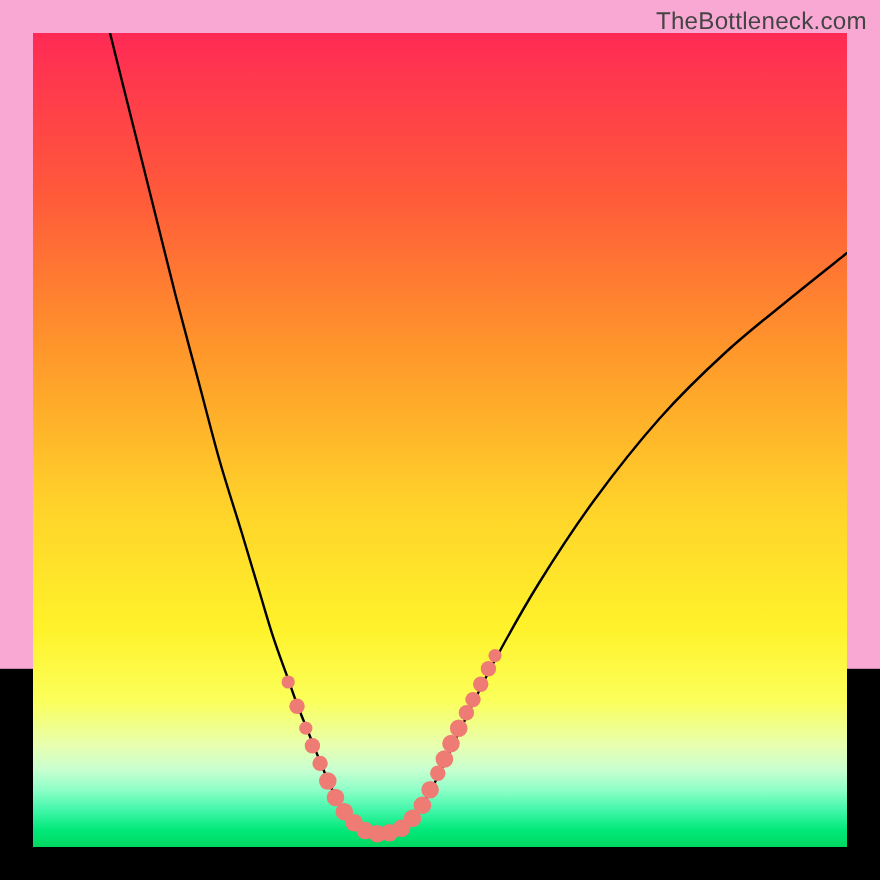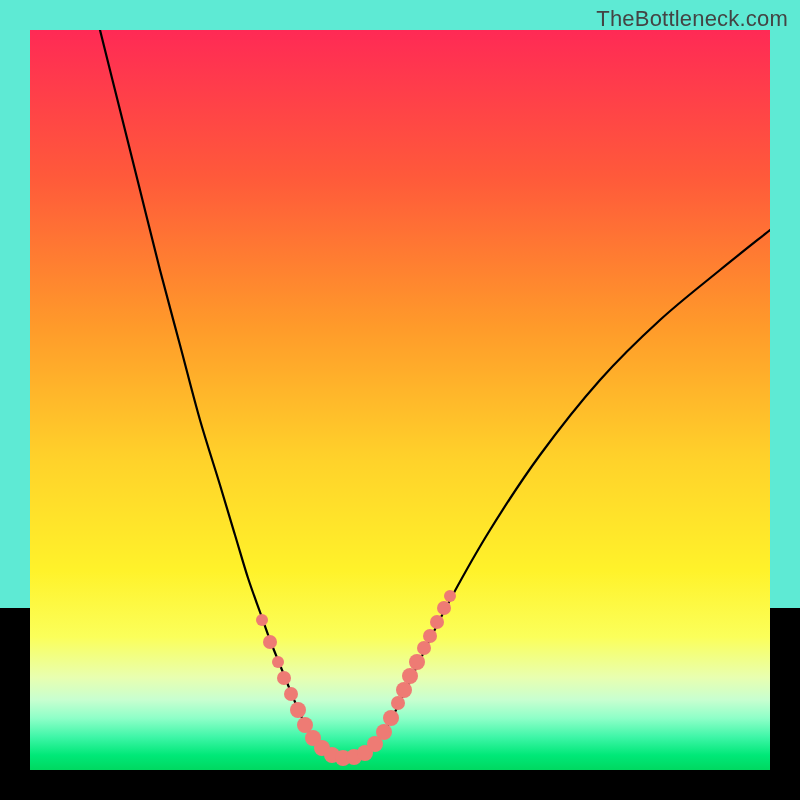--- a/index.html
+++ b/index.html
@@ -7,21 +7,21 @@
     width: 800px;
     height: 800px;
     background: #000;
     overflow: hidden;
     font-family: Arial, Helvetica, sans-serif;
   }
   .frame {
     position: absolute;
     left: 0; top: 0;
     width: 800px; height: 608px;
-    background: #5eead4;
+    background: #f9a8d4;
   }
   .plot-area {
     position: absolute;
     left: 30px;
     top: 30px;
     width: 740px;
     height: 740px;
     overflow: hidden;
   }
   .gradient {

